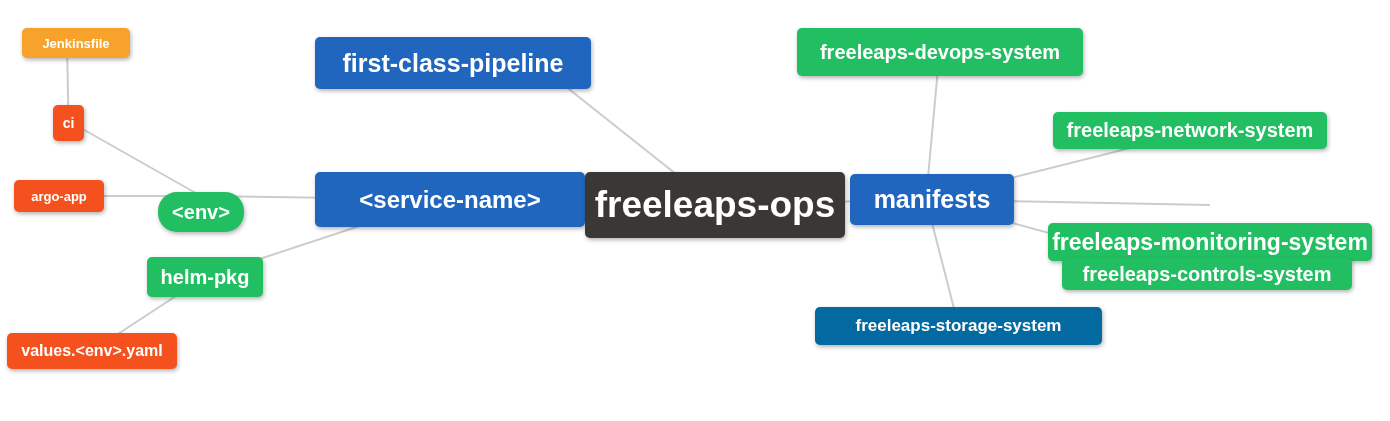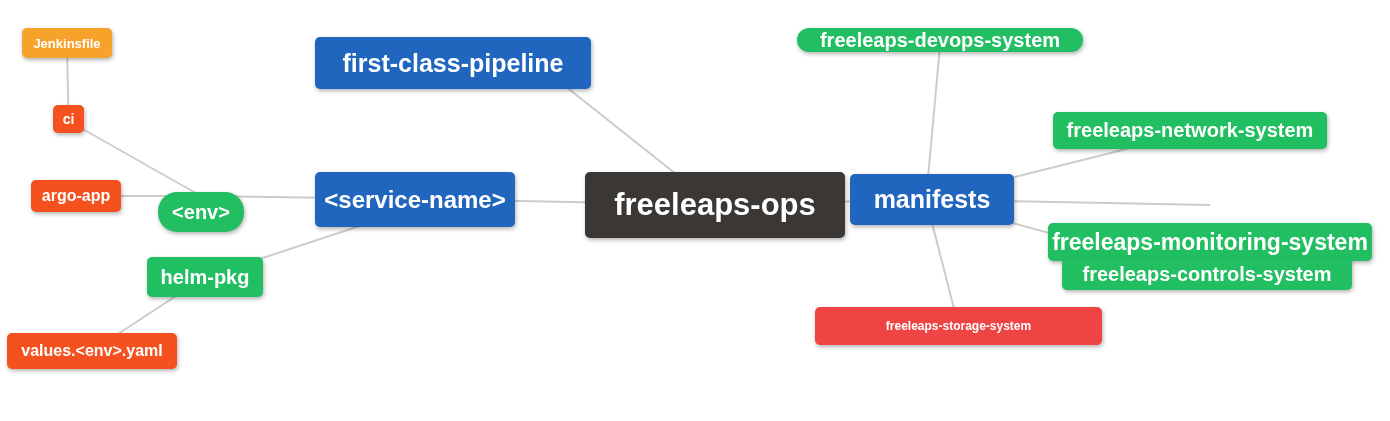--- a/index.html
+++ b/index.html
@@ -54,59 +54,59 @@
       <line x1="560" y1="82" x2="715" y2="205" stroke="#cccccc" stroke-width="2"></line>
       <line x1="440" y1="199.5" x2="715" y2="205" stroke="#cccccc" stroke-width="2"></line>
       <line x1="715" y1="205" x2="926" y2="199.5" stroke="#cccccc" stroke-width="2"></line>
       <line x1="926" y1="199.5" x2="940" y2="46" stroke="#cccccc" stroke-width="2"></line>
       <line x1="926" y1="199.5" x2="1200" y2="130.5" stroke="#cccccc" stroke-width="2"></line>
       <line x1="926" y1="199.5" x2="1210" y2="205" stroke="#cccccc" stroke-width="2"></line>
       <line x1="926" y1="199.5" x2="1207" y2="276" stroke="#cccccc" stroke-width="2"></line>
       <line x1="926" y1="199.5" x2="958.5" y2="326" stroke="#cccccc" stroke-width="2"></line>
     </svg>
   <div id="node-layer">
-      <div class="node" style="left: 22px; top: 28px; width: 90px; height: 30px; font-size: 13px; background: rgb(247, 163, 43);">
+      <div class="node" style="left: 22px; top: 28px; width: 108px; height: 30px; font-size: 13px; background: rgb(247, 163, 43);">
         <span>Jenkinsfile</span>
       </div>
-      <div class="node" style="left: 53px; top: 105px; width: 31px; height: 28px; font-size: 14px; background: rgb(244, 81, 30);">
+      <div class="node" style="left: 53px; top: 105px; width: 31px; height: 36px; font-size: 14px; background: rgb(244, 81, 30);">
         <span>ci</span>
       </div>
-      <div class="node" style="left: 31px; top: 180px; width: 90px; height: 32px; font-size: 16px; background: rgb(244, 81, 30);">
+      <div class="node" style="left: 14px; top: 180px; width: 90px; height: 32px; font-size: 13px; background: rgb(244, 81, 30);">
         <span>argo-app</span>
       </div>
       <div class="node" style="left: 158px; top: 192px; width: 86px; height: 40px; font-size: 20px; background: rgb(33, 191, 97); border-radius: 19px;">
         <span>&lt;env&gt;</span>
       </div>
       <div class="node" style="left: 147px; top: 257px; width: 116px; height: 40px; font-size: 20px; background: rgb(33, 191, 97);">
         <span>helm-pkg</span>
       </div>
       <div class="node" style="left: 7px; top: 333px; width: 170px; height: 36px; font-size: 16px; background: rgb(244, 81, 30);">
         <span>values.&lt;env&gt;.yaml</span>
       </div>
       <div class="node" style="left: 315px; top: 37px; width: 276px; height: 52px; font-size: 25px; background: rgb(32, 101, 190); justify-content: center;">
         <span>first-class-pipeline</span>
       </div>
-      <div class="node" style="left: 315px; top: 172px; width: 200px; height: 55px; font-size: 24px; background: rgb(32, 101, 190);">
+      <div class="node" style="left: 315px; top: 172px; width: 270px; height: 55px; font-size: 24px; background: rgb(32, 101, 190);">
         <span>&lt;service-name&gt;</span>
       </div>
-      <div class="node" style="left: 585px; top: 172px; width: 260px; height: 66px; font-size: 31px; background: rgb(58, 55, 52);">
+      <div class="node" style="left: 585px; top: 172px; width: 260px; height: 66px; font-size: 37px; background: rgb(58, 55, 52);">
         <span>freeleaps-ops</span>
       </div>
       <div class="node" style="left: 850px; top: 174px; width: 164px; height: 51px; font-size: 25px; background: rgb(32, 101, 190);">
         <span>manifests</span>
       </div>
-      <div class="node" style="left: 797px; top: 28px; width: 286px; height: 24px; font-size: 20px; background: rgb(33, 191, 97); border-radius: 14px;">
+      <div class="node" style="left: 797px; top: 28px; width: 286px; height: 48px; font-size: 20px; background: rgb(33, 191, 97);">
         <span>freeleaps-devops-system</span>
       </div>
       <div class="node" style="left: 1053px; top: 112px; width: 274px; height: 37px; font-size: 20px; background: rgb(33, 191, 97);">
         <span>freeleaps-network-system</span>
       </div>
       <div class="node" style="left: 1048px; top: 186px; width: 324px; height: 38px; font-size: 23px; background: rgb(33, 191, 97); margin-top: 37px;">
         <span>freeleaps-monitoring-system</span>
       </div>
       <div class="node" style="left: 1062px; top: 258px; width: 290px; height: 32px; font-size: 20px; background: rgb(33, 191, 97);">
         <span>freeleaps-controls-system</span>
       </div>
-      <div class="node" style="left: 815px; top: 307px; width: 287px; height: 38px; font-size: 12px; background: #ef4444;">
+      <div class="node" style="left: 815px; top: 307px; width: 287px; height: 38px; font-size: 17px; background: #0369a1;">
         <span>freeleaps-storage-system</span>
       </div>
     </div>
 </div>
 
 </body></html>

